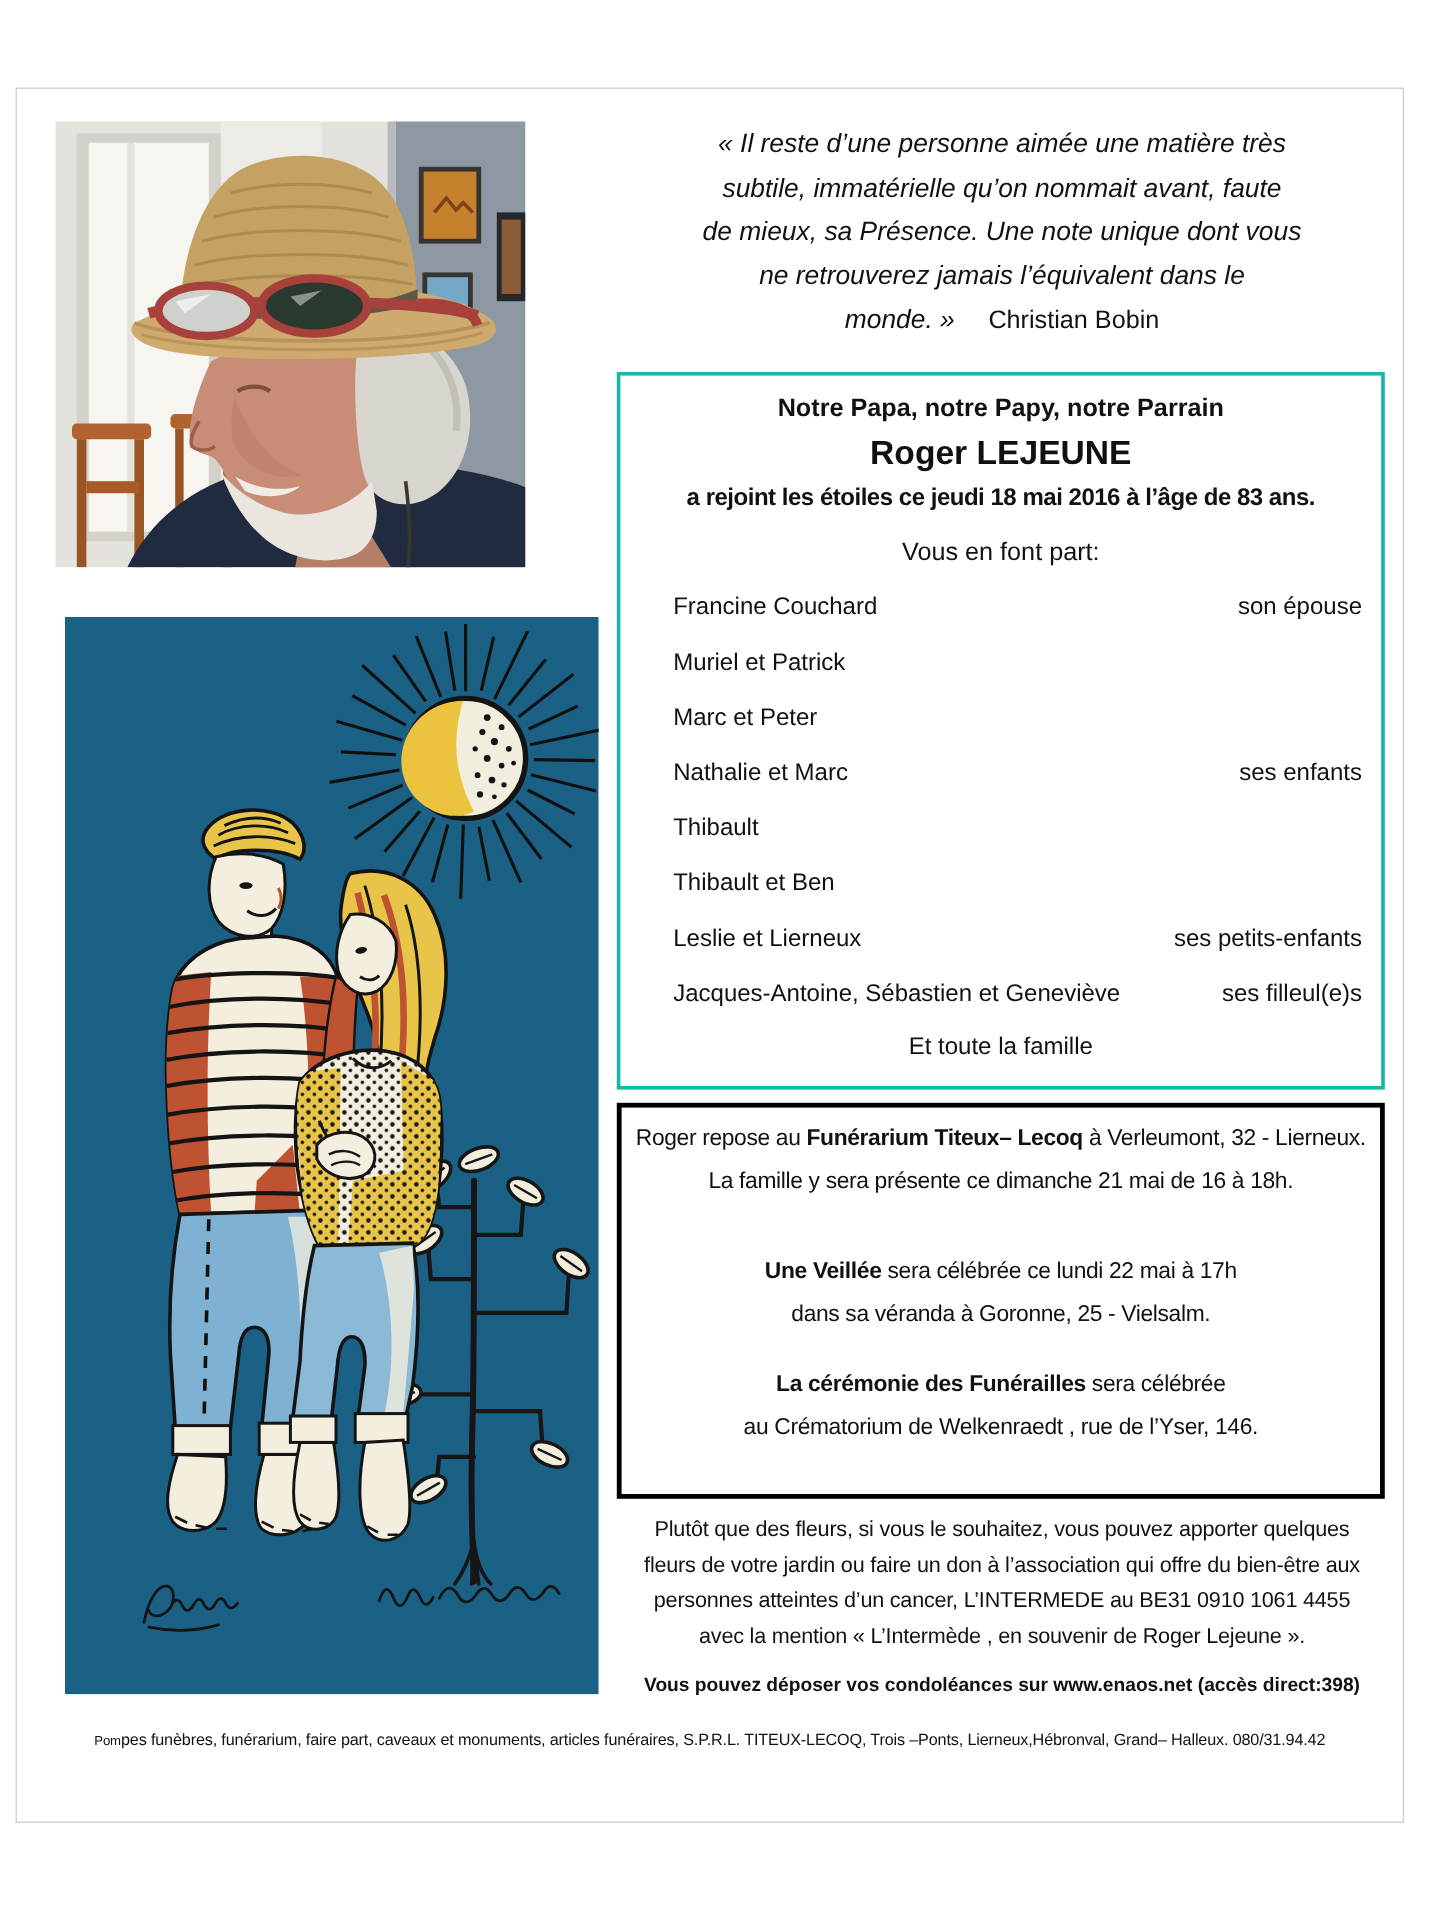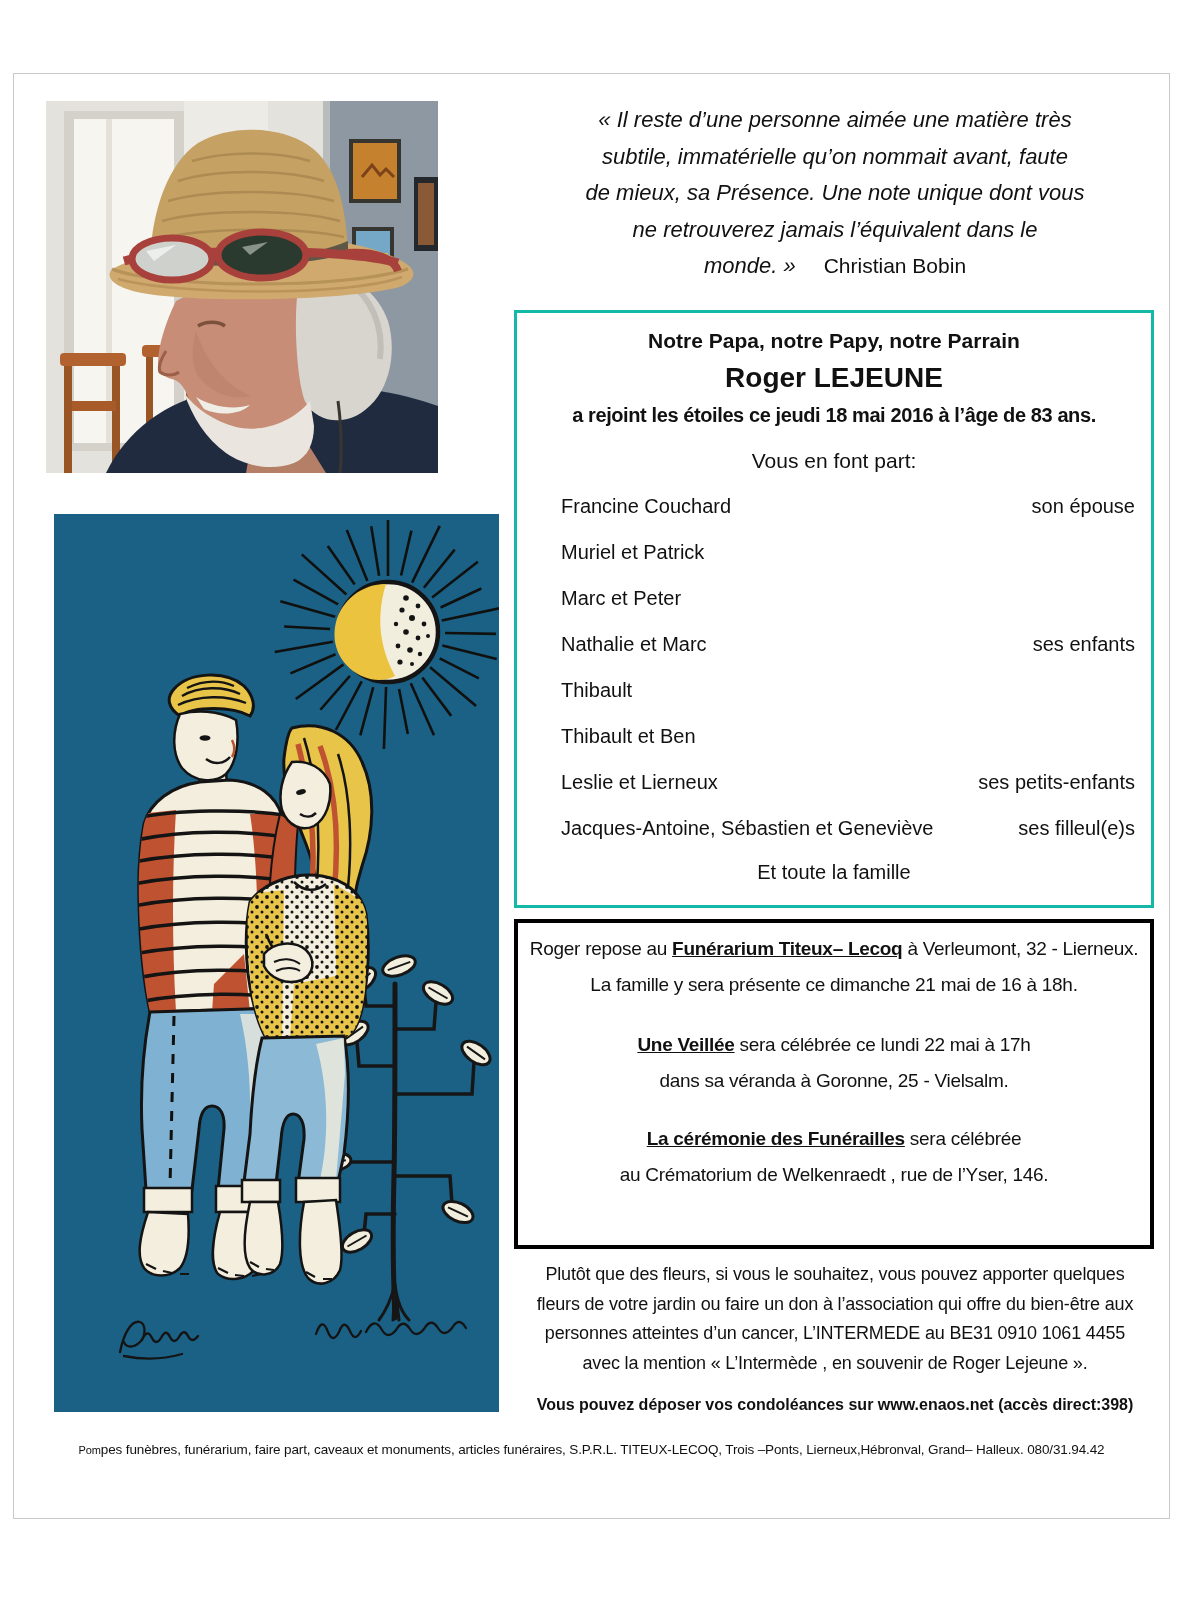--- a/index.html
+++ b/index.html
@@ -34,23 +34,23 @@
   .box1 .part    { font-size:21px; margin-top:22px; }
   .fam { margin-top:20px; font-size:20px; text-align:left;margin-left:28px; }
   .fam-row { display:flex; justify-content:space-between;
              line-height:26px; margin-bottom:20px; }
   .closing { font-size:20px; margin-top:2px; }
 
   
   .box2 { left:500px; top:845px; width:640px; height:330px; box-sizing:border-box;
           border:4px solid #000; text-align:center; font-size:19px;
           line-height:36px; padding-top:8px; letter-spacing:-0.015em; }
-  .box2 .grp2 { margin-top:24px; }
+  .box2 .grp2 { margin-top:39px; }
   .box2 .grp3 { margin-top:22px;text-align:center; }
-  .u-bold { font-weight:bold; text-decoration:underline; }
+  .u-bold { font-weight:bold; }
   .nowrap { white-space:nowrap; }
 
   
   .flowers { left:497px; top:1186px; width:648px; text-align:center;
              font-size:18px; line-height:29.5px; letter-spacing:-0.01em; }
 
   
   .condolences { left:497px; top:1322px; width:648px; text-align:center;
                  font-weight:bold; font-size:16px; }
 

